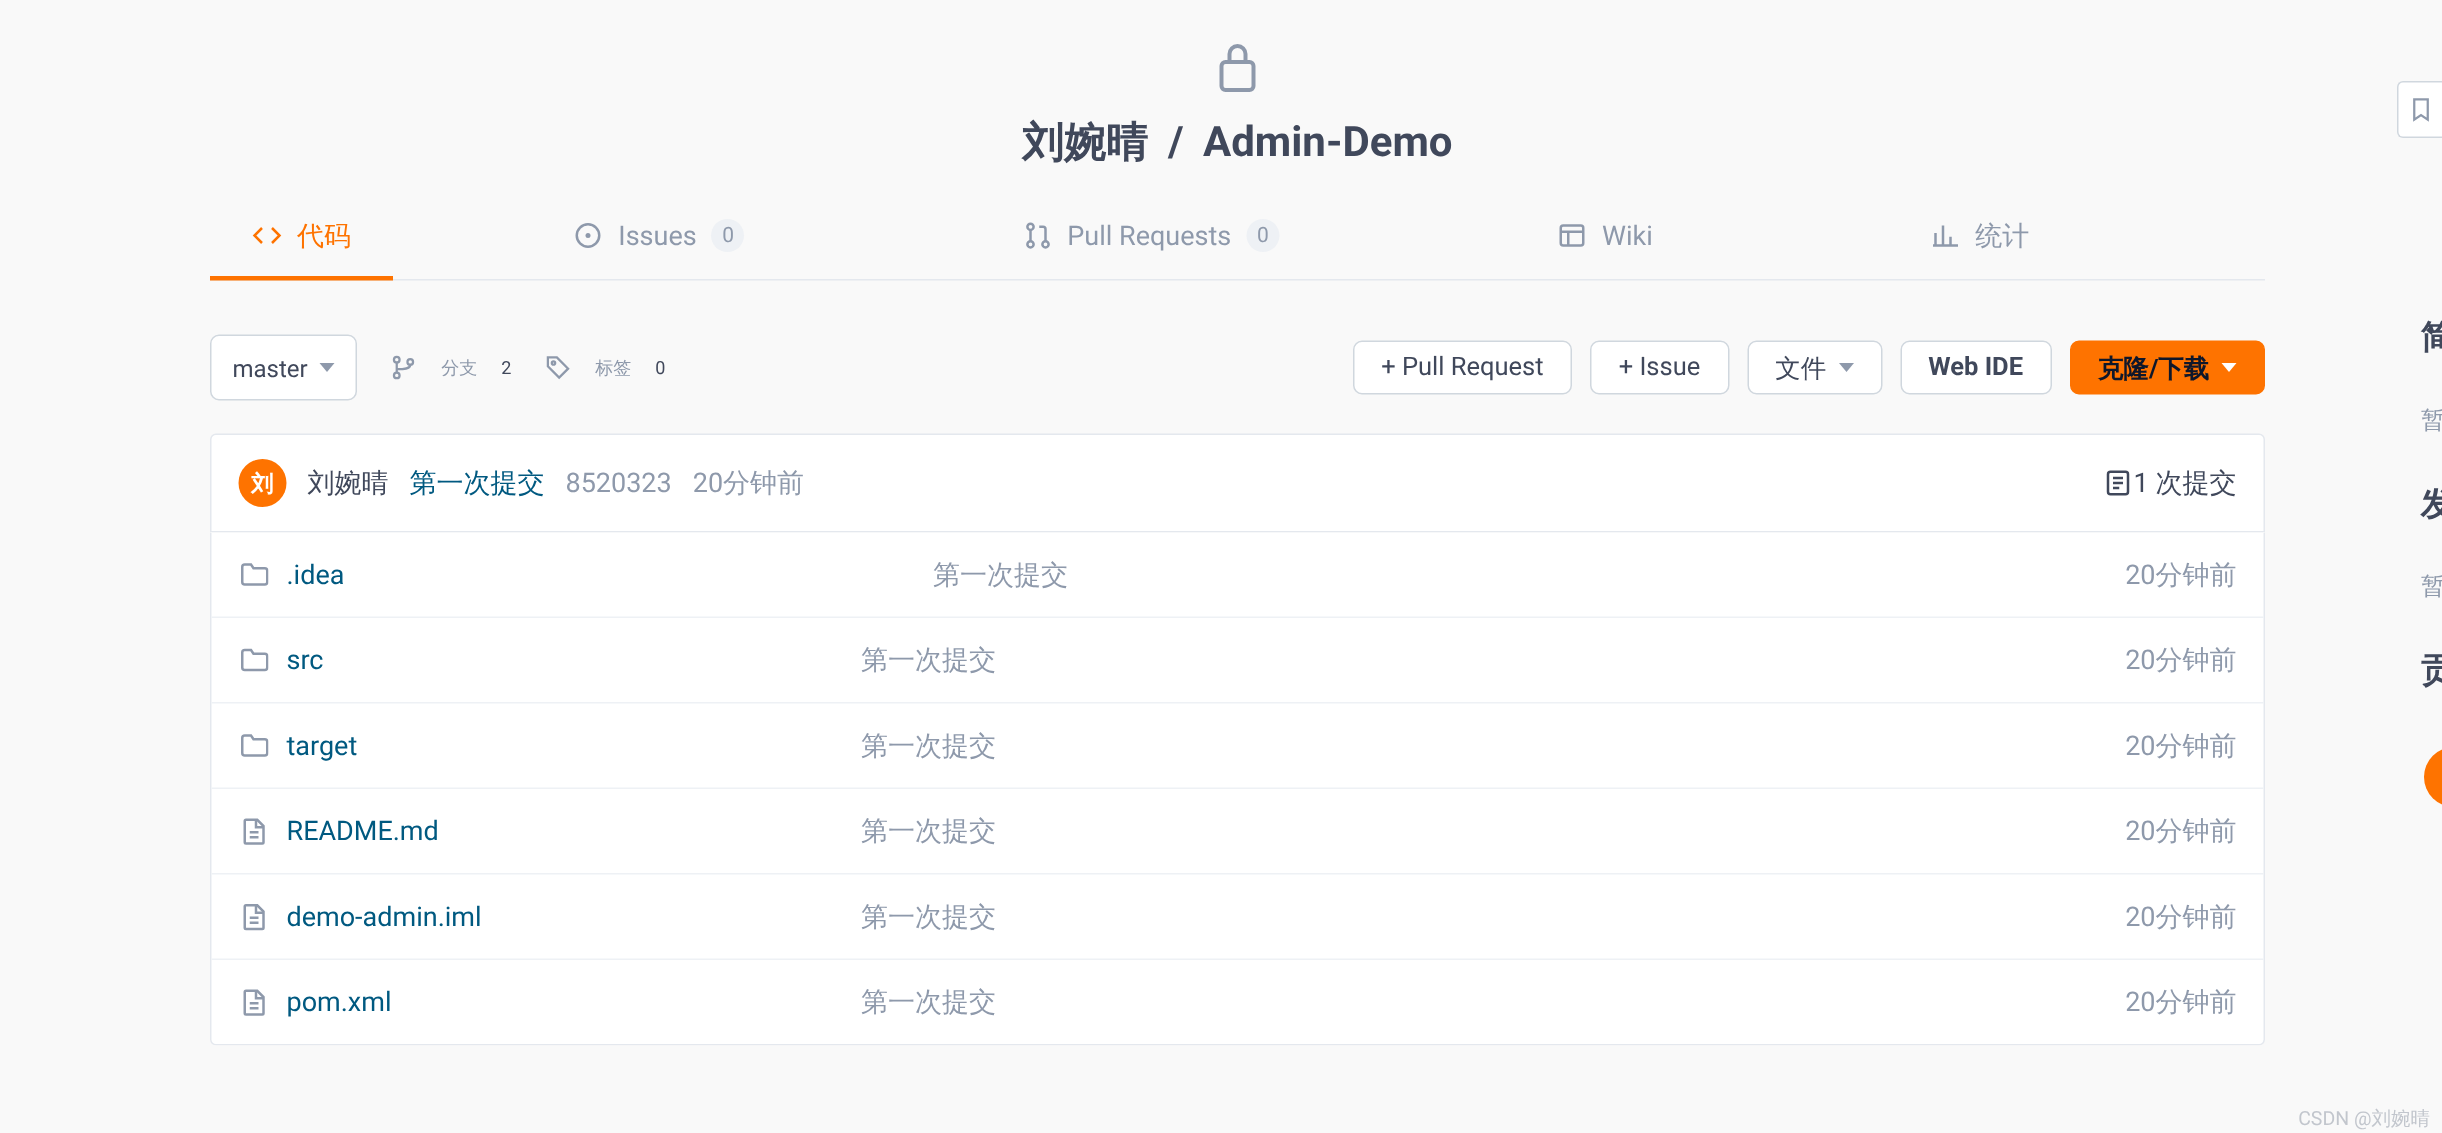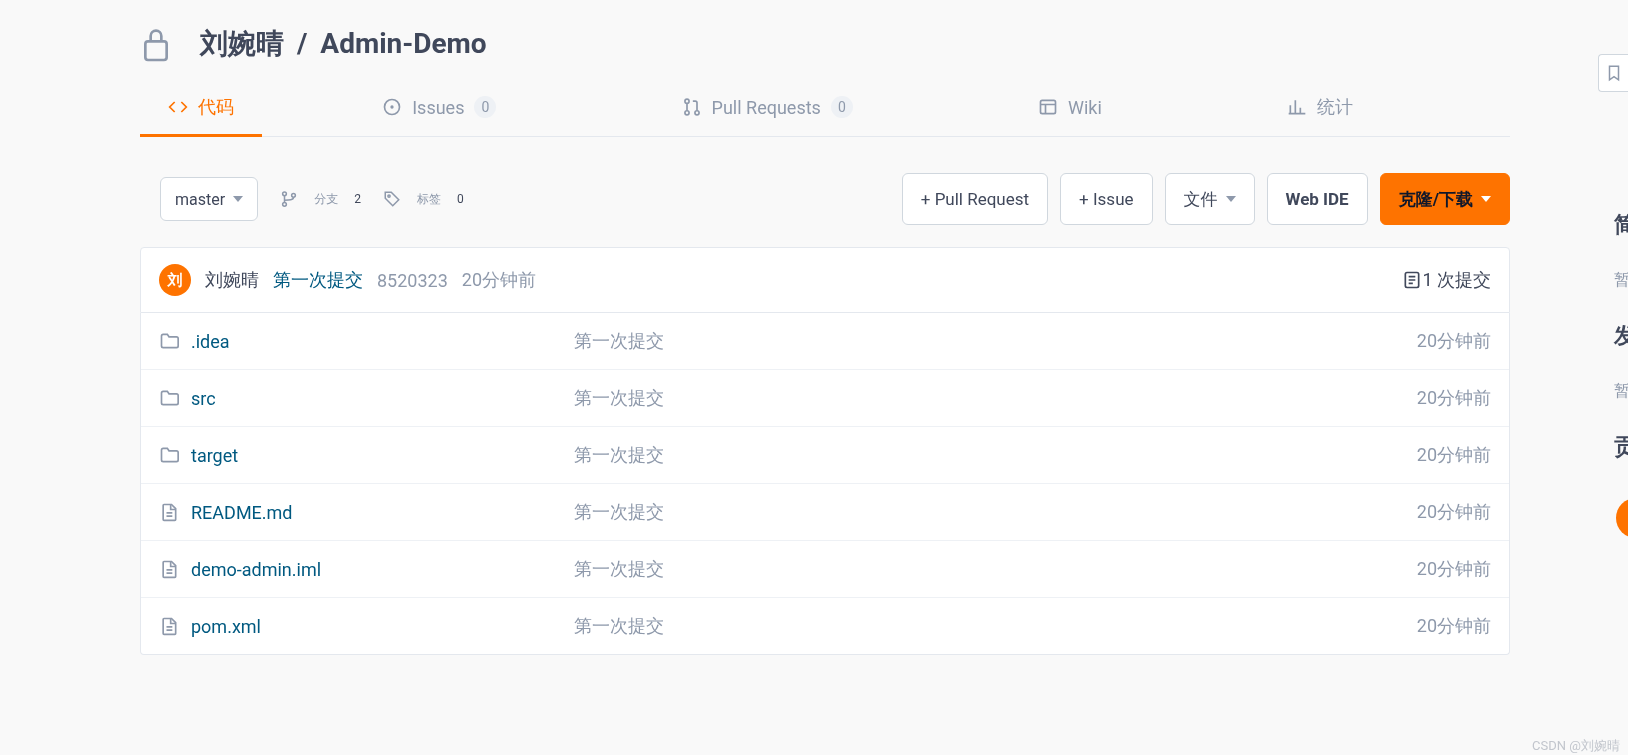--- a/index.html
+++ b/index.html
@@ -7,21 +7,21 @@
     font-family: -apple-system, "PingFang SC", "Hiragino Sans GB", "Microsoft YaHei", "Segoe UI", Roboto, Arial, sans-serif;
     background: #f9f9f9;
     color: #40485b;
     font-size: 16px;
   }
   svg { display: block; }
 
   .container { max-width: 1510px; padding-left: 140px; padding-right: 0; }
 
   
-  .repo-header { padding: 24px 0 16px 0; display: flex; align-items: center; gap: 28px; }
+  .repo-header { padding: 24px 0 16px 0; display: flex; align-items: center; gap: 12px; flex-direction: column; }
   .repo-header .lock { width: 32px; height: 40px; color: #8e99ab; }
   .repo-title { font-size: 28px; font-weight: 700; color: #40485b; }
   .repo-title .owner { color: #40485b; font-weight:700; }
   .repo-title .sep   { padding: 0 6px; font-weight:700; }
   .repo-title .name  { color: #40485b; font-weight:700; }
 
   
   .bookmark-btn {
     position: fixed; right: 0; top: 54px;
     width: 30px; height: 38px; border: 1px solid #d0d7de; border-right: none;
@@ -52,29 +52,28 @@
   
   .toolbar-row {
     margin-top: 36px;
     display:flex; align-items:center; justify-content:space-between;
   }
   .toolbar-left { display:flex; align-items:center; gap:22px; }
   .branch-select {
     height:44px; padding:0 14px; background:#fff; border:1px solid #d0d7de;
     border-radius:6px; display:flex; align-items:center; gap:8px; cursor:pointer;
     color:#40485b;
-    margin-left:20px;
   }
   .caret { width:0;height:0;border-left:5px solid transparent;border-right:5px solid transparent;border-top:6px solid #8e99ab; }
   .meta-link { display:flex; align-items:center; gap:16px; color:#8e99ab; font-size:12px; cursor:pointer; }
   .meta-link .num { color:#40485b; }
 
   .toolbar-right { display:flex; align-items:center; gap:12px; }
   .btn {
-    height:52px; padding:0 18px; background:#fff; border:1px solid #d0d7de;
+    height:36px; padding:0 18px; background:#fff; border:1px solid #d0d7de;
     border-radius:6px; display:flex; align-items:center; gap:8px; cursor:pointer;
     color:#40485b; font-size:17px;
   }
   .btn.bold-label { font-weight:700; }
   .btn.primary { background:#fe7300; border-color:#fe7300; color:#0f172a; font-weight:700; }
   .btn.primary .caret { border-top-color:#fff; }
 
   
   .commit-bar {
     margin-top:22px;
@@ -93,21 +92,21 @@
   .commit-left .time   { color:#8e99ab; font-size:18px; }
   .commit-right { display:flex; align-items:center; gap:0; color:#40485b; font-size:18px; }
 
   
   .file-table {
     background:#fff; border:1px solid #e4e8ee; border-top:none; border-radius:0 0 4px 4px;
   }
   .file-row {
     display:flex; align-items:center; padding:16px 18px; border-top:1px solid #eef1f5;
   }
-  .file-row:first-child { border-top:none; }
+  .file-row:first-child { border-top:none;gap:48px; }
   .file-name { flex:0 0 415px; display:flex; align-items:center; gap:12px; color:#005980; font-size:18px; cursor:pointer; }
   .file-name .ficon { width:20px; height:20px; color:#8e99ab; }
   .file-msg  { flex:1; color:#8e99ab; font-size:18px; }
   .file-time { flex:0 0 140px; text-align:right; color:#8e99ab; font-size:18px; }
 
   .watermark { position:fixed; right:8px; bottom:0; font-size:13px; color:#c2c6cd; }
 
   
   .right-crop { position:fixed; right:-8px; top:210px; color:#40485b; font-size:22px; font-weight:700; display:flex; flex-direction:column; gap:30px; }
   .right-crop .mut { font-weight:400; color:#8e99ab; font-size:16px; }

